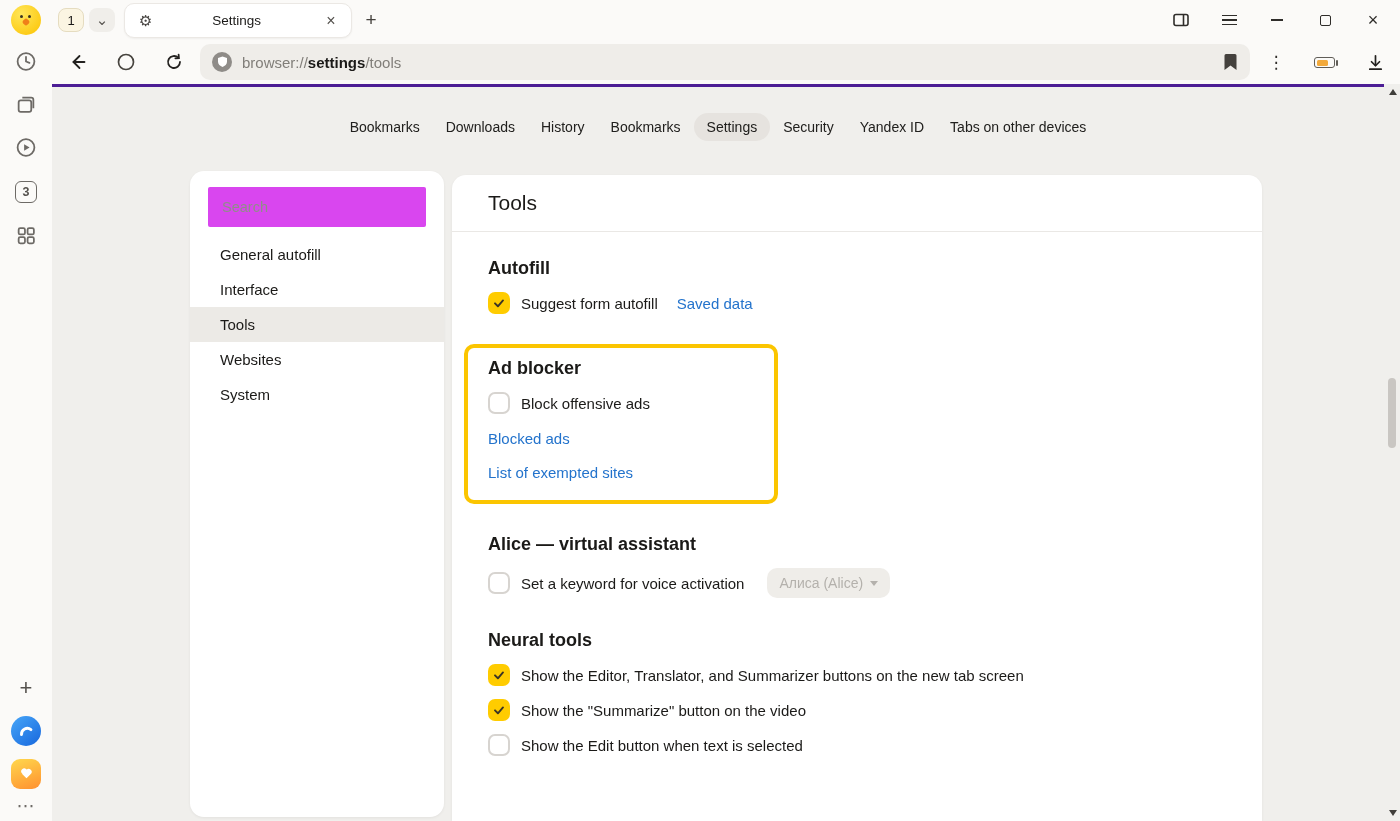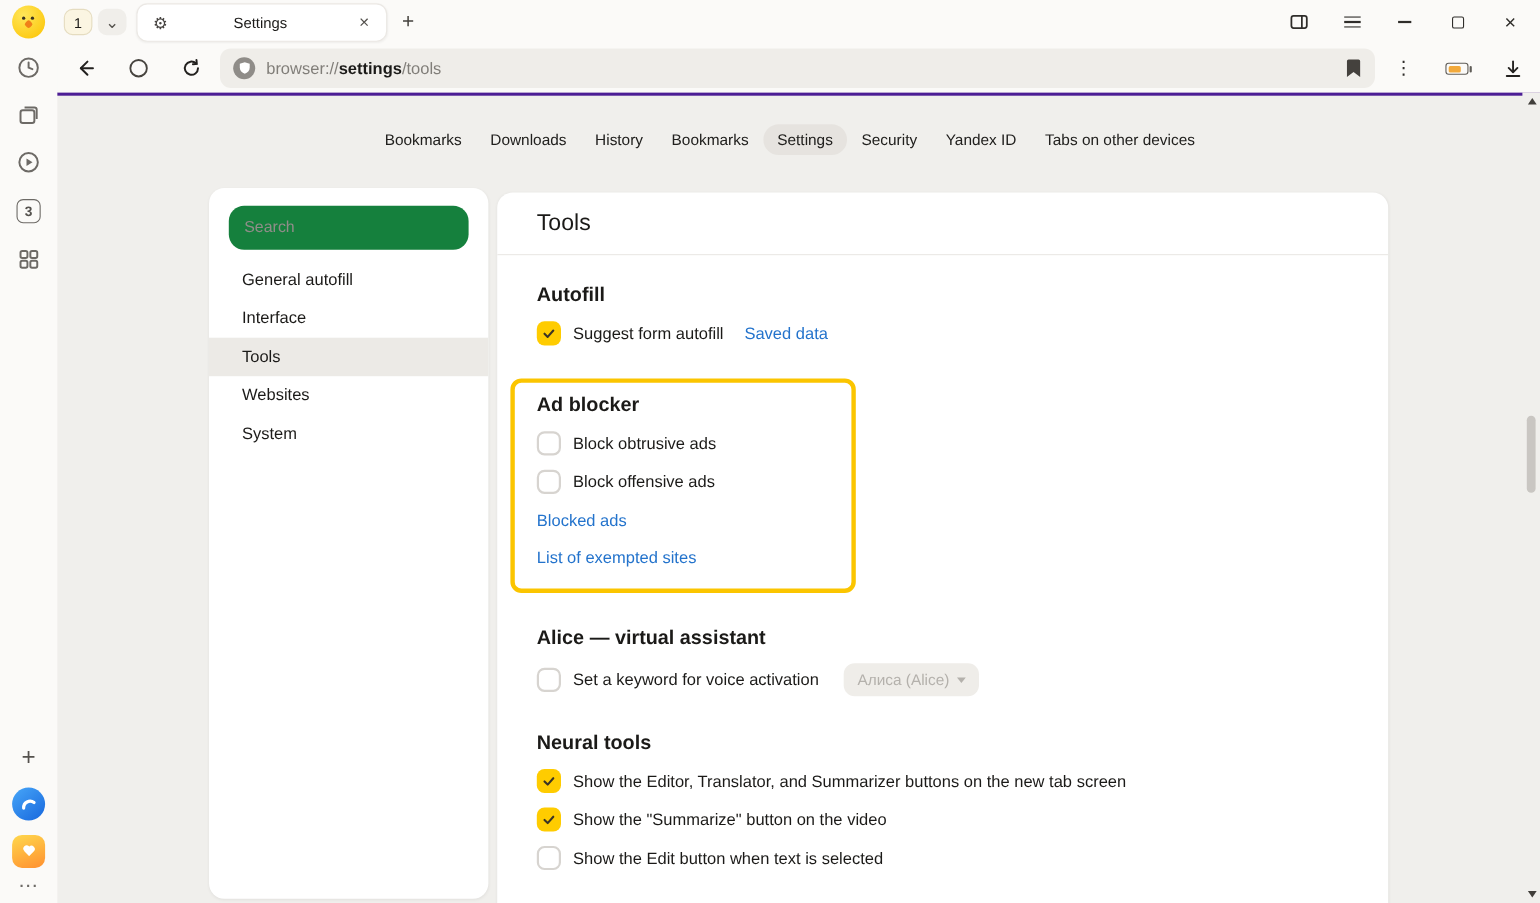--- a/index.html
+++ b/index.html
@@ -62,21 +62,21 @@
   .scroll-up { position:absolute; left:4.5px; top:5px; width:0; height:0; border-left:4px solid transparent; border-right:4px solid transparent; border-bottom:6px solid #403e3a; cursor:pointer; }
   .scroll-down { position:absolute; left:4.5px; bottom:5px; width:0; height:0; border-left:4px solid transparent; border-right:4px solid transparent; border-top:6px solid #403e3a; cursor:pointer; }
 
   .nav { position:absolute; left:0; right:16px; top:26px; display:flex; justify-content:center; align-items:center; }
   .nav-item { font-size:14px; color:#21201e; padding:6px 13px; border-radius:15px; cursor:pointer; white-space:nowrap; }
   .nav-item.selected { background:#e6e3df; }
 
   
   .settings-card { position:absolute; left:138px; top:84px; width:254px; height:646px; background:#fff; border-radius:14px; box-shadow:0 1px 3px rgba(0,0,0,.06); overflow:hidden; }
   .search-wrap { margin:16px 18px 10px 18px; }
-  .search-input { width:100%; height:40px; background:#15803d; border:none; border-radius:14px; padding:0 14px; font-size:14.5px; font-family:inherit; color:#1b1a18; outline:none; }
+  .search-input { width:100%; height:40px; background:#d946ef; border:none; border-radius:2px; padding:0 14px; font-size:14.5px; font-family:inherit; color:#1b1a18; outline:none; }
   .search-input::placeholder { color:#908d89; }
   .menu-list { margin-top:10px; }
   .sb-item { height:35px; display:flex; align-items:center; padding-left:30px; font-size:15px; color:#1b1a18; cursor:pointer; }
   .sb-item.selected { background:#eceae6; }
 
   
   .content-card { position:absolute; left:400px; top:88px; width:810px; height:calc(100% - 88px); background:#fff; border-radius:14px 14px 0 0; box-shadow:0 1px 3px rgba(0,0,0,.06); overflow:hidden; }
   .card-header { height:57px; display:flex; align-items:center; padding:0 36px; border-bottom:1px solid #eae8e5; font-size:21px; font-weight:500; }
   .card-body { padding:0 36px; }
   .sec-heading { font-size:18px; font-weight:700; color:#1b1a18; }
@@ -281,26 +281,20 @@
         <span>Suggest form autofill</span>
         <a class="link row-link">Saved data</a>
       </div>
 
       <div class="highlight-box">
         <div class="sec-heading">Ad blocker</div>
         <div class="cb-row">
           <span class="checkbox">
             
           </span>
-          <span>Block obtrusive ads</span>
-        </div>
-        <div class="cb-row">
-          <span class="checkbox">
-            
-          </span>
           <span>Block offensive ads</span>
         </div>
         <div class="link-row"><a class="link">Blocked ads</a></div>
         <div class="link-row"><a class="link">List of exempted sites</a></div>
       </div>
 
       <div class="sec-heading mt30">Alice — virtual assistant</div>
       <div class="cb-row">
         <span class="checkbox">
           

